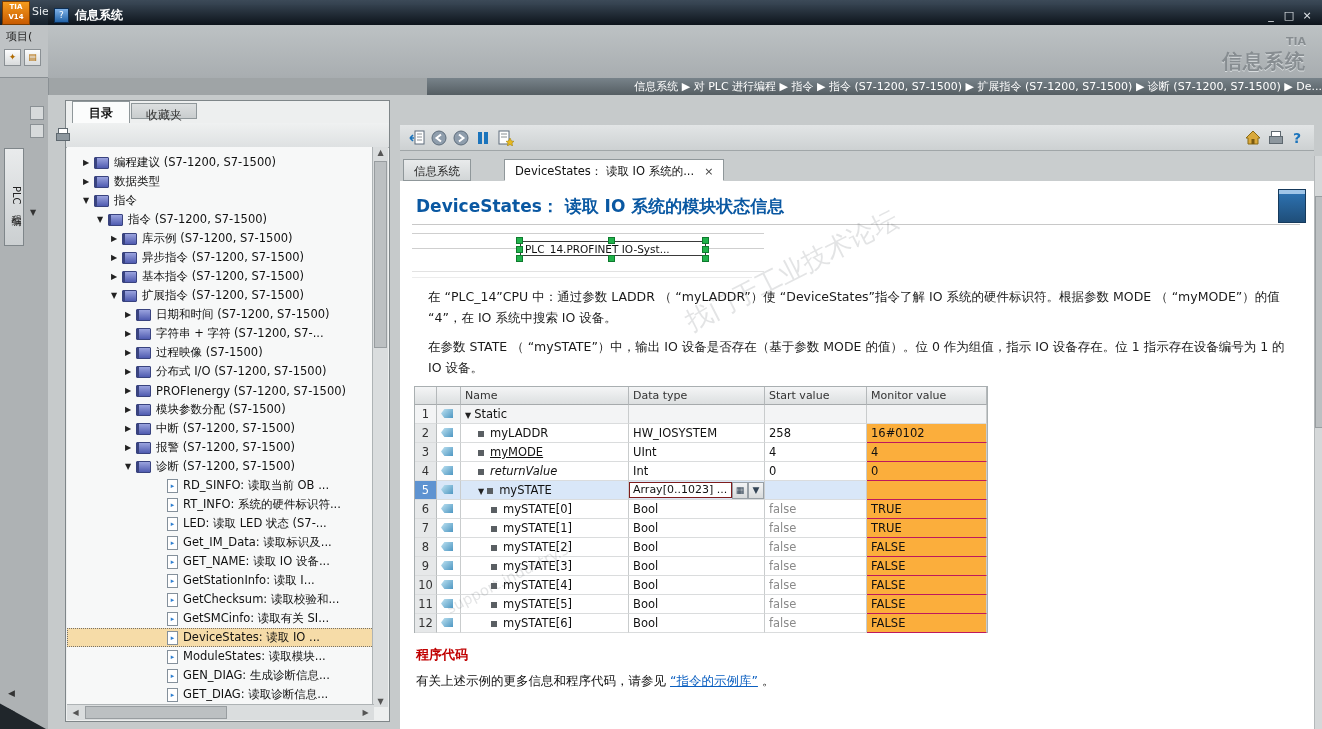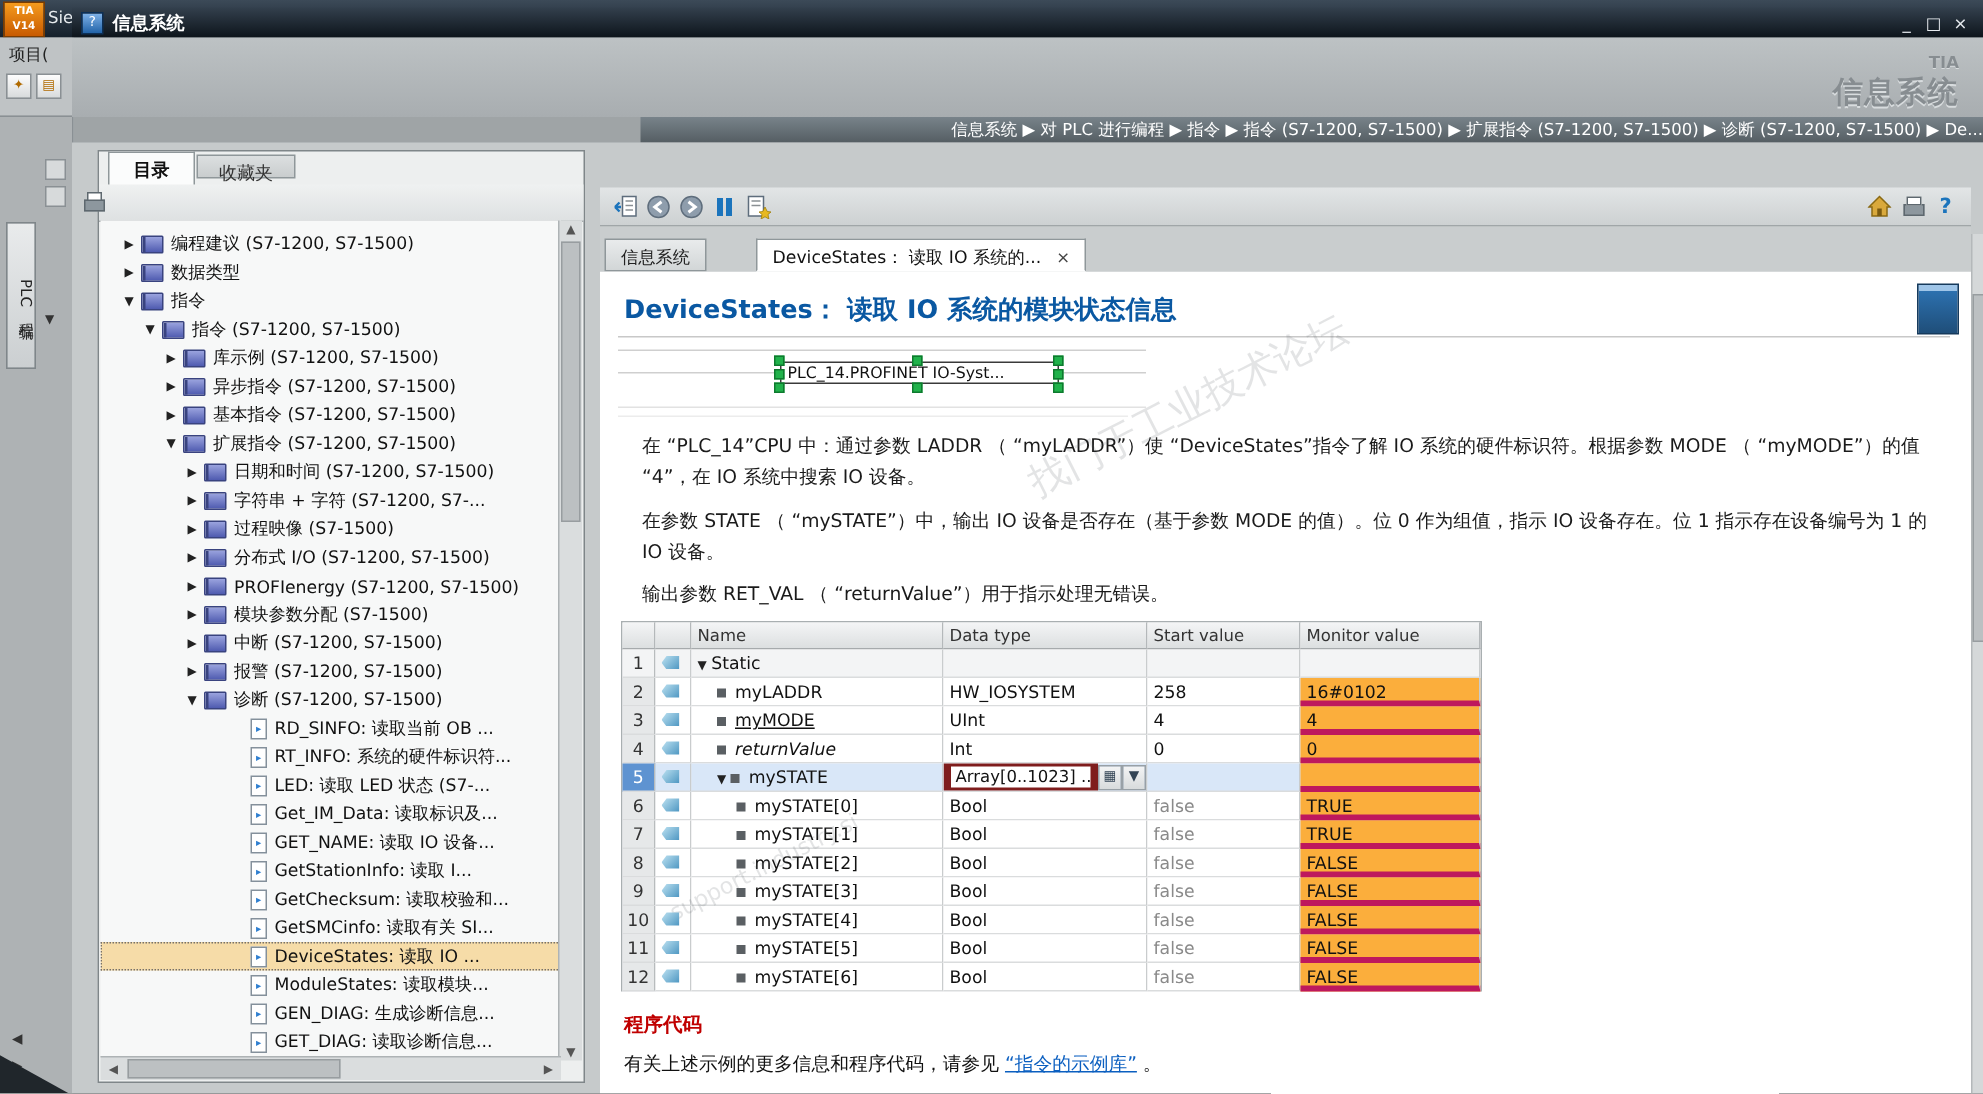--- a/index.html
+++ b/index.html
@@ -102,29 +102,29 @@
   .cell{height:19px;line-height:18px;border-right:1px solid #C9CCCD;border-bottom:1px solid #DADCDD;
     overflow:hidden;white-space:nowrap;font-size:11.5px;padding:0 4px;background:#fff;box-sizing:border-box;}
   .cell.title{grid-column:1/-1;background:#E0E3E4;font-weight:bold;font-size:12px;height:20px;line-height:20px;
     padding-left:12px;border-bottom:1px solid #B4B8BA;}
   .cell.head{background:linear-gradient(#F4F5F6,#DCDFE0);border-right:1px solid #B4B8BA;
     border-bottom:1px solid #A6AAAC;font-size:11px;color:#333;height:18px;line-height:17px;}
   .cell.num{background:#E6E8E9;text-align:center;color:#333;border-right:1px solid #B8BCBD;padding:0;}
   .cell.numsel{background:#5E93D1;color:#fff;}
   .cell.grp{background:#F3F4F5;}
   .cell.rsel{background:#D9E7F8;}
-  .cell.orange{background:#FBAE3C;border-bottom:4px solid #be185d;color:#111;}
+  .cell.orange{background:#FBAE3C;border-bottom:1px solid #be185d;color:#111;}
   .cell.muted{color:#8A8A8A;}
   .tag-icon{display:inline-block;width:12px;height:9px;margin-top:4px;
     background:linear-gradient(135deg,#BFE3F2,#4E97C2);
     clip-path:polygon(0 50%,28% 0,100% 0,100% 100%,28% 100%);}
   .sq{display:inline-block;width:6px;height:6px;background:#5A5F63;margin-right:6px;}
   .exp{font-size:8px;margin-right:3px;color:#222;}
   .combo{display:flex;height:18px;align-items:center;}
-  .cmb-txt{flex:1;background:#fff;border:5px solid #7f1d1d;height:14px;line-height:14px;
+  .cmb-txt{flex:1;background:#fff;border:1px solid #7f1d1d;height:14px;line-height:14px;
     font-size:11px;padding:0 3px;overflow:hidden;white-space:nowrap;}
   .cmb-btn{width:16px;height:17px;background:linear-gradient(#F3F4F5,#D8DBDC);border:1px solid #98A0A6;
     font-size:9px;display:flex;align-items:center;justify-content:center;box-sizing:border-box;color:#345;}
 
   #sec-head{color:#C00000;font-weight:bold;font-size:13px;margin:13px 0 0 4px;}
   #see-also{font-size:12.5px;margin:9px 0 0 4px;}
   #see-link{color:#0B5FC0;text-decoration:underline;}
   #pane-vscroll{left:1266px;top:151px;width:8px;height:578px;background:#D5D8D9;border-left:1px solid #B4B8BA;}
 </style>
 </head>
@@ -409,21 +409,20 @@
             <span class="hdl" style="left:290px;top:19px;"></span>
             <span class="hdl" style="left:104px;top:28px;"></span>
             <span class="hdl" style="left:196px;top:28px;"></span>
             <span class="hdl" style="left:290px;top:28px;"></span>
             <div class="dline" style="left:0;top:44px;width:352px;background:#E2E2E2;"></div>
             <div class="dline" style="left:0;top:50px;width:340px;background:#ECECEC;"></div>
           </div>
 
           <p class="para">在 “PLC_14”CPU 中：通过参数 LADDR （ “myLADDR”）使 “DeviceStates”指令了解 IO 系统的硬件标识符。根据参数 MODE （ “myMODE”）的值 “4”，在 IO 系统中搜索 IO 设备。</p>
           <p class="para">在参数 STATE （ “mySTATE”）中，输出 IO 设备是否存在（基于参数 MODE 的值）。位 0 作为组值，指示 IO 设备存在。位 1 指示存在设备编号为 1 的 IO 设备。</p>
-          <p class="para">输出参数 RET_VAL （ “returnValue”）用于指示处理无错误。</p>
 
           <div id="db-table" style="grid-template-columns: 22px 24px 168px 136px 102px 120px;">
               <div class="cell head"></div>
               <div class="cell head"></div>
               <div class="cell head">Name</div>
               <div class="cell head">Data type</div>
               <div class="cell head">Start value</div>
               <div class="cell head">Monitor value</div>
               <div class="cell num grp">1</div>
               <div class="cell  grp"><span class="tag-icon"></span></div>

